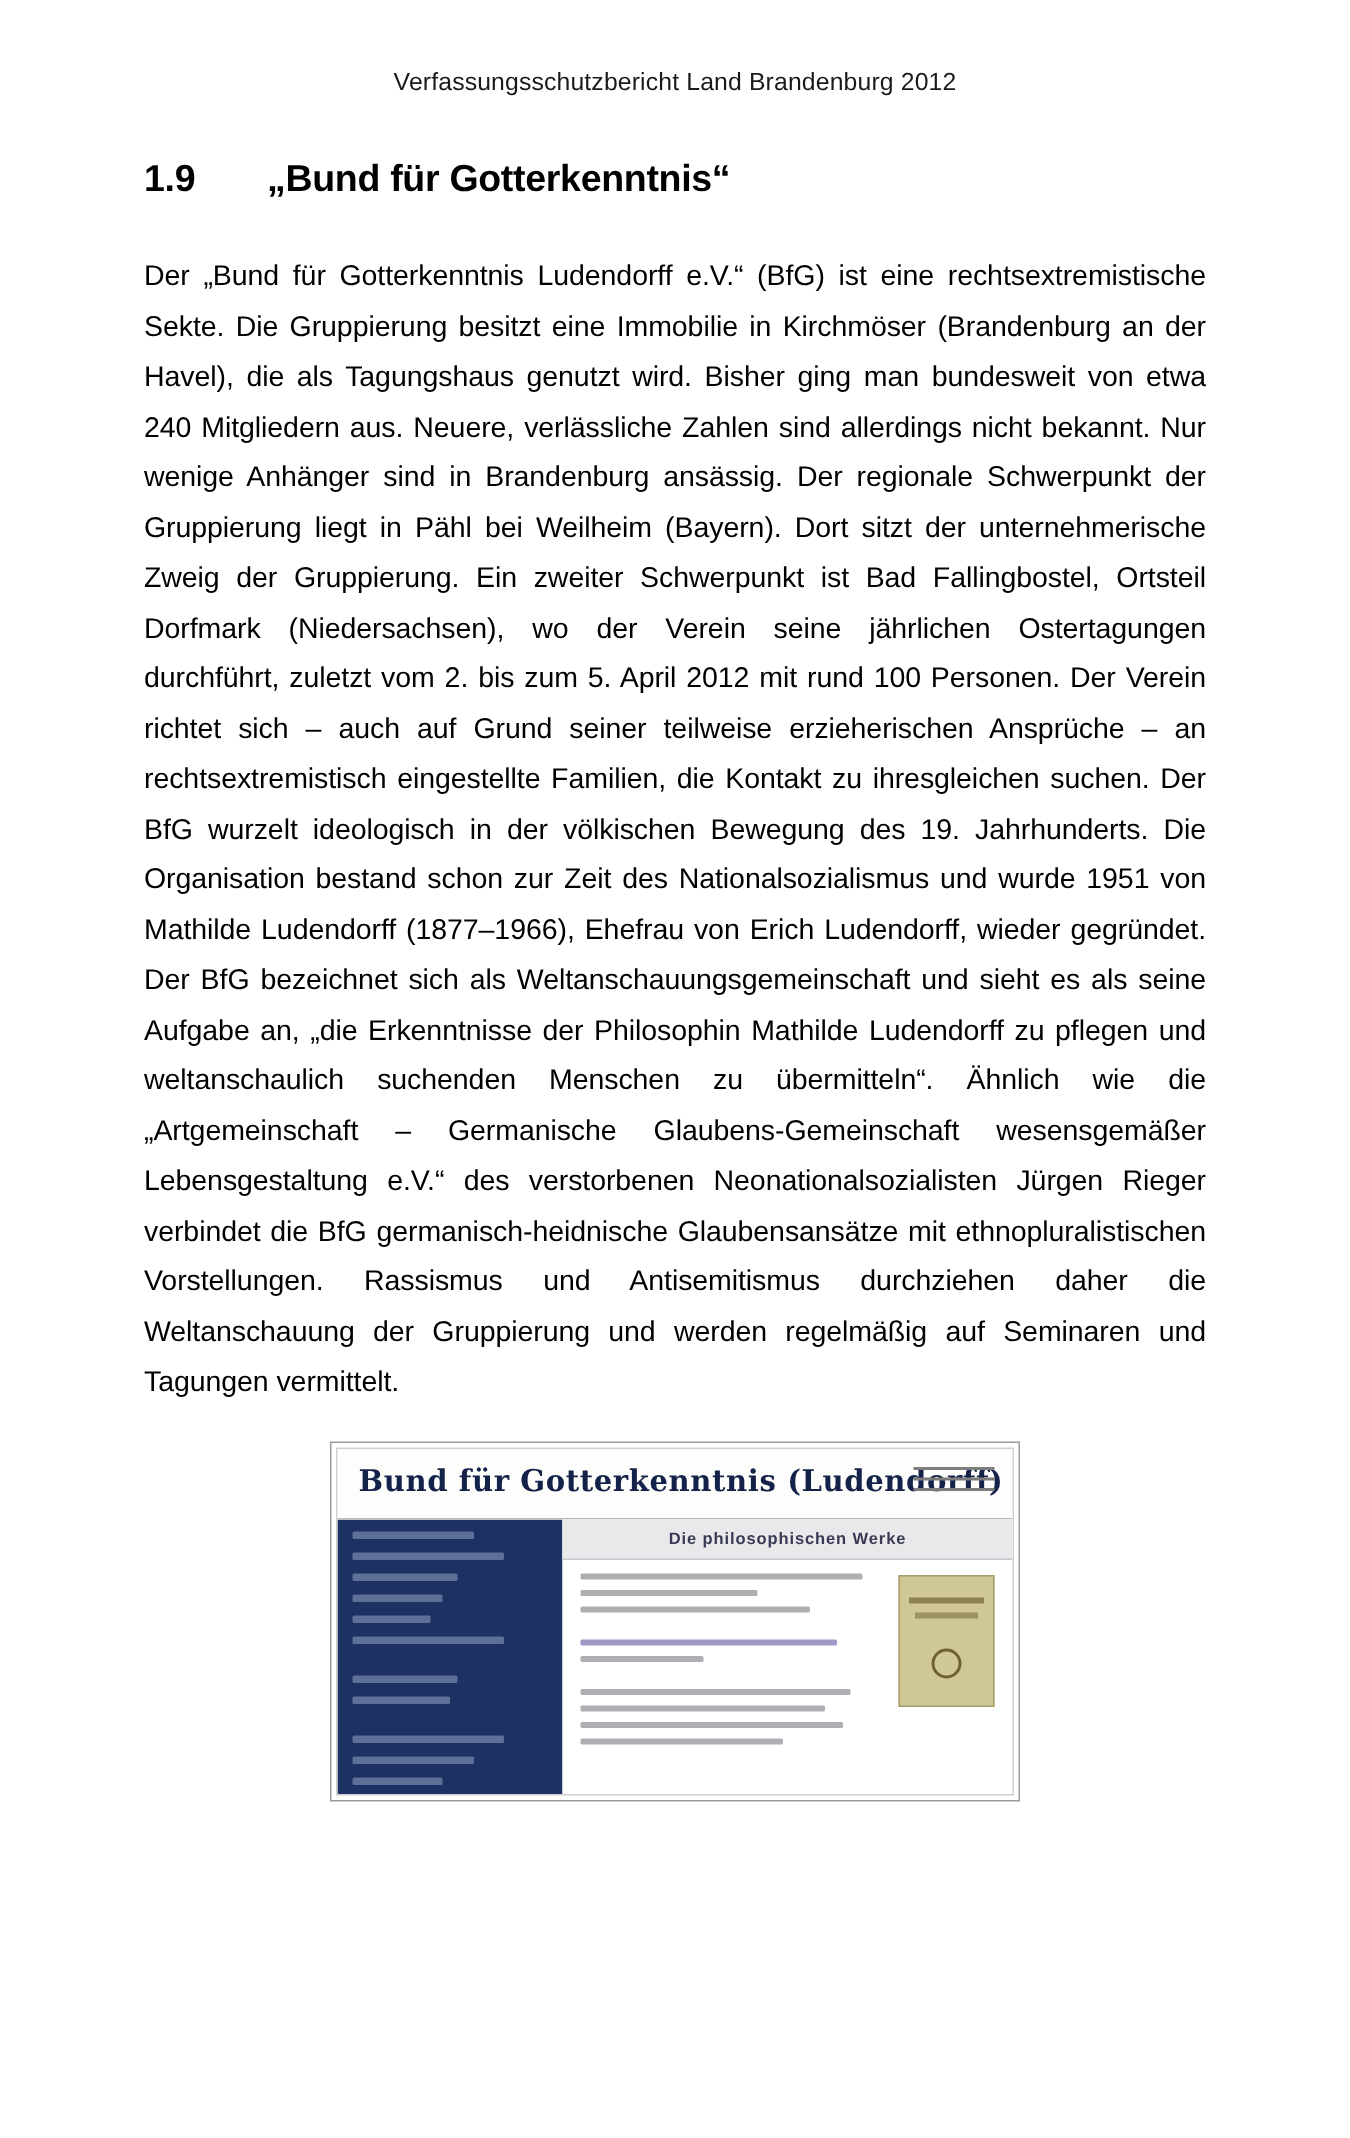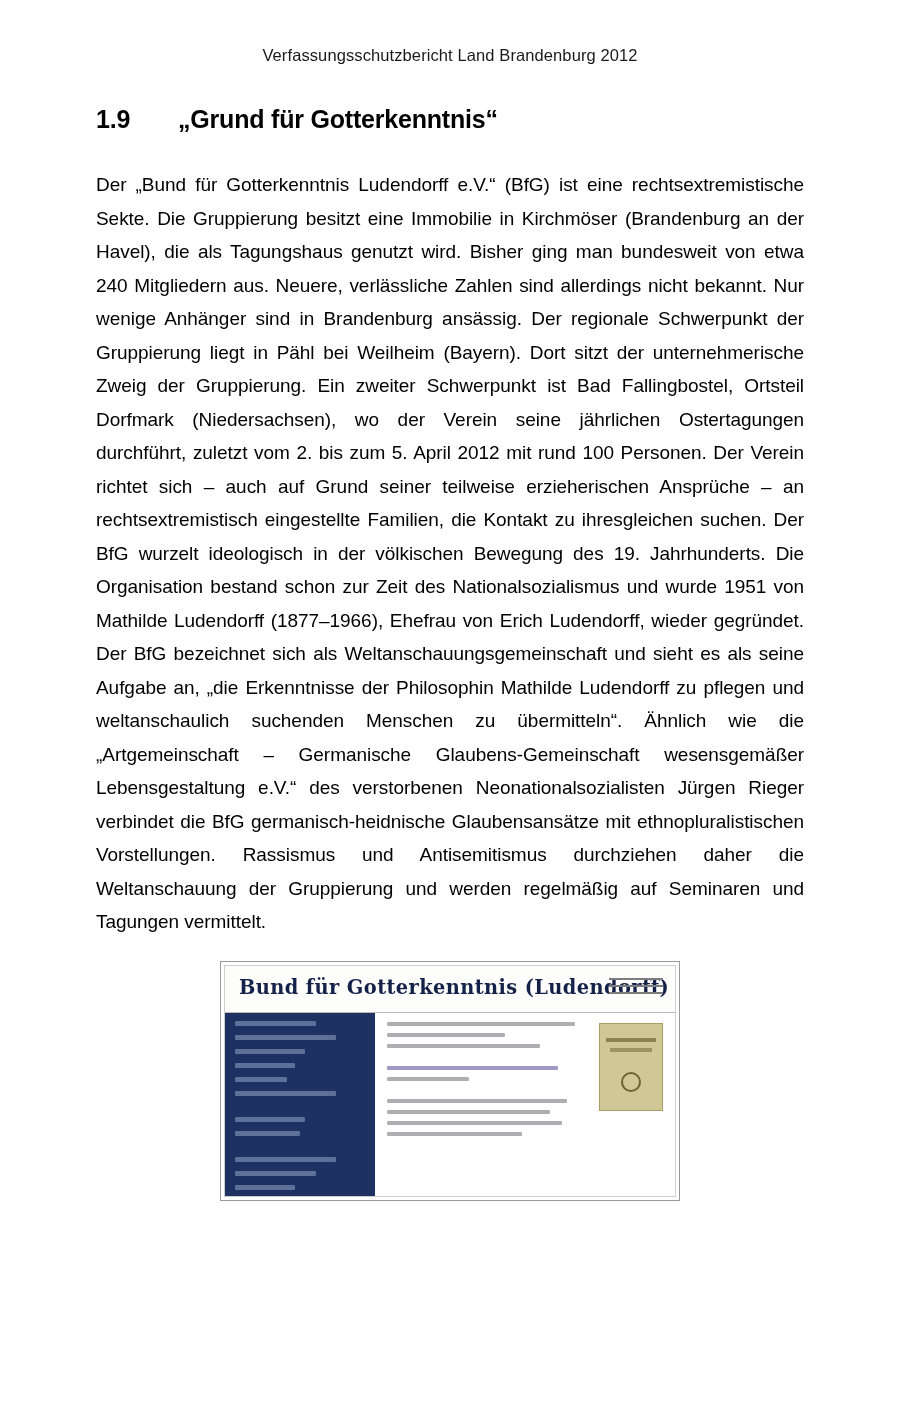--- a/index.html
+++ b/index.html
@@ -221,21 +221,21 @@
 </style>
 </head>
 <body>
 
 <div class="page">
 
   <div class="running-head">Verfassungsschutzbericht Land Brandenburg 2012</div>
 
   <div class="section-heading">
     <span class="section-number">1.9</span>
-    <span class="section-title">„Grund für Gotterkenntnis“</span>
+    <span class="section-title">„Bund für Gotterkenntnis“</span>
   </div>
 
   <p class="body-par">Der „Bund für Gotterkenntnis Ludendorff e.V.“ (BfG) ist eine rechtsextremistische Sekte. Die Gruppierung besitzt eine Immobilie in Kirchmöser (Brandenburg an der Havel), die als Tagungshaus genutzt wird. Bisher ging man bundesweit von etwa 240 Mitgliedern aus. Neuere, verlässliche Zahlen sind allerdings nicht bekannt. Nur wenige Anhänger sind in Brandenburg ansässig. Der regionale Schwerpunkt der Gruppierung liegt in Pähl bei Weilheim (Bayern). Dort sitzt der unternehmerische Zweig der Gruppierung. Ein zweiter Schwerpunkt ist Bad Fallingbostel, Ortsteil Dorfmark (Niedersachsen), wo der Verein seine jährlichen Ostertagungen durchführt, zuletzt vom 2. bis zum 5. April 2012 mit rund 100 Personen. Der Verein richtet sich – auch auf Grund seiner teilweise erzieherischen Ansprüche – an rechtsextremistisch eingestellte Familien, die Kontakt zu ihresgleichen suchen. Der BfG wurzelt ideologisch in der völkischen Bewegung des 19. Jahrhunderts. Die Organisation bestand schon zur Zeit des Nationalsozialismus und wurde 1951 von Mathilde Ludendorff (1877–1966), Ehefrau von Erich Ludendorff, wieder gegründet. Der BfG bezeichnet sich als Weltanschauungsgemeinschaft und sieht es als seine Aufgabe an, „die Erkenntnisse der Philosophin Mathilde Ludendorff zu pflegen und weltanschaulich suchenden Menschen zu übermitteln“. Ähnlich wie die „Artgemeinschaft – Germanische Glaubens-Gemeinschaft wesensgemäßer Lebensgestaltung e.V.“ des verstorbenen Neonationalsozialisten Jürgen Rieger verbindet die BfG germanisch-heidnische Glaubensansätze mit ethnopluralistischen Vorstellungen. Rassismus und Antisemitismus durchziehen daher die Weltanschauung der Gruppierung und werden regelmäßig auf Seminaren und Tagungen vermittelt.</p>
 
   <div class="figure">
     <div class="fig-inner">
 
       <div class="fig-header">
         <div class="fig-fraktur">Bund für Gotterkenntnis (Ludendorff) e.V.</div>
         <div class="fig-toplines">
@@ -256,20 +256,21 @@
           <div class="gap"></div>
           <div class="blur-line w3"></div>
           <div class="blur-line w6"></div>
           <div class="gap"></div>
           <div class="blur-line w2"></div>
           <div class="blur-line w1"></div>
           <div class="blur-line w4"></div>
         </div>
 
         <div class="fig-main">
+          <div class="fig-main-head">Die philosophischen Werke</div>
           <div class="fig-main-cols">
             <div class="fig-text-col">
               <div class="tl a"></div>
               <div class="tl b"></div>
               <div class="tl c"></div>
               <div class="sep"></div>
               <div class="tl d"></div>
               <div class="tl e"></div>
               <div class="sep"></div>
               <div class="tl f"></div>

